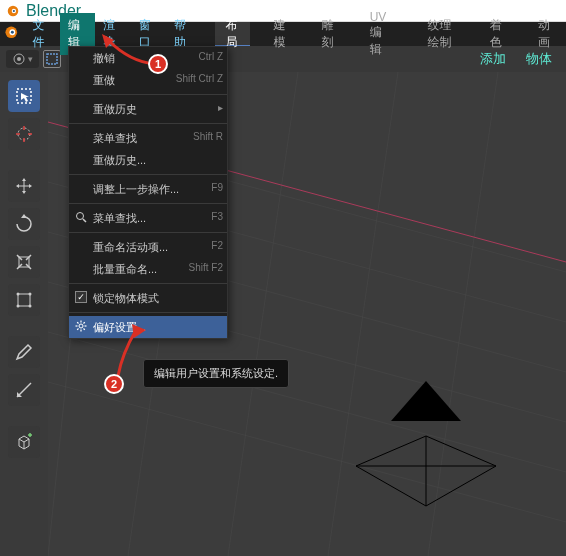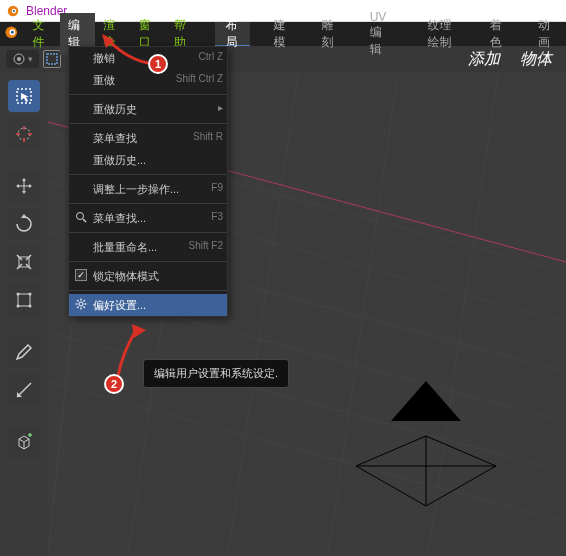--- a/index.html
+++ b/index.html
@@ -1,33 +1,33 @@
 <!DOCTYPE html>
 <html><head>
 <meta charset="utf-8">
 <style>
 * { margin: 0; padding: 0; box-sizing: border-box; font-family: sans-serif; }
 body { width: 566px; height: 556px; background: #3a3a3a; overflow: hidden; position: relative; }
 
 .title-bar { background: #fff; height: 22px; display: flex; align-items: center; padding: 0 6px; gap: 6px; border-bottom: 1px solid #ddd; }
 .title-bar .logo { width: 14px; height: 14px; display: flex; align-items: center; justify-content: center; }
-.title-text { font-size: 12px; color: #a21caf; }
+.title-text { font-size: 16px; color: #0f766e; }
 
 .header { background: #202020; height: 24px; display: flex; align-items: center; padding: 0 4px; position: relative; }
 .blender-icon { width: 18px; height: 18px; margin-right: 6px; }
-.menu-item { color: #84cc16; font-size: 12px; padding: 4px 8px; cursor: pointer; }
-.menu-item.active { background: #404040; color: #fff; }
+.menu-item { color: #7dd3fc; font-size: 12px; padding: 4px 8px; cursor: pointer; }
+.menu-item.active { background: #0f766e; color: #fff; }
 .workspace-tabs { margin-left: auto; display: flex; height: 100%; }
 .ws-tab { color: #aaa; font-size: 12px; padding: 1px 10px; display: flex; align-items: center; margin-left: 14px; }
 .ws-tab.active { background: #383838; color: #fff; border-bottom: 1px solid #5680c2; }
 
 .subheader { background: #383838; height: 26px; display: flex; align-items: center; padding: 0 6px; gap: 4px; }
 .dropdown-btn { background: #2c2c2c; height: 18px; padding: 0 6px; display: flex; align-items: center; border-radius: 3px; }
 .select-box { width: 18px; height: 18px; border: 1px solid #888; border-radius: 2px; background: #333; }
-.sub-menu-item { color: #ffffff; font-size: 16px; padding: 3px 8px; font-style: italic; }
+.sub-menu-item { color: #5eead4; font-size: 13px; padding: 3px 8px; }
 
 .content { position: relative; height: calc(100% - 72px); display: flex; }
 .toolbar { width: 48px; background: transparent; display: flex; flex-direction: column; gap: 6px; padding: 8px 8px; z-index: 5; }
 .tool-btn { width: 32px; height: 32px; background: #383838; border-radius: 4px; display: flex; align-items: center; justify-content: center; color: #ccc; cursor: pointer; }
 .tool-btn.active { background: #3d6199; }
 .tool-btn svg { width: 20px; height: 20px; }
 
 .viewport { flex: 1; position: relative; background: #3c3c3c; }
 
 .dropdown-menu { position: absolute; left: 68px; top: 46px; width: 160px; background: #1f1f1f; border: 1px solid #333; z-index: 20; box-shadow: 2px 2px 8px rgba(0,0,0,0.5); }
@@ -239,20 +239,25 @@
           <circle cx="5" cy="5" r="3.5" fill="none" stroke="#ccc"></circle>
           <line x1="8" y1="8" x2="11" y2="11" stroke="#ccc" stroke-width="1.5"></line>
         </svg>
       </span>
       <span class="dd-text">菜单查找...</span>
       <span class="dd-shortcut">F3</span>
   </div>
   <div class="dd-sep"></div>
   <div class="dd-item">
     <span class="dd-icon"></span>
+      <span class="dd-text">重命名活动项...</span>
+      <span class="dd-shortcut">F2</span>
+  </div>
+  <div class="dd-item">
+    <span class="dd-icon"></span>
       <span class="dd-text">批量重命名...</span>
       <span class="dd-shortcut">Shift F2</span>
   </div>
   <div class="dd-sep"></div>
   <div class="dd-item">
     <span class="dd-icon">
         <span class="checkbox-icon">✓</span>
       </span>
       <span class="dd-text">锁定物体模式</span>
   </div>

